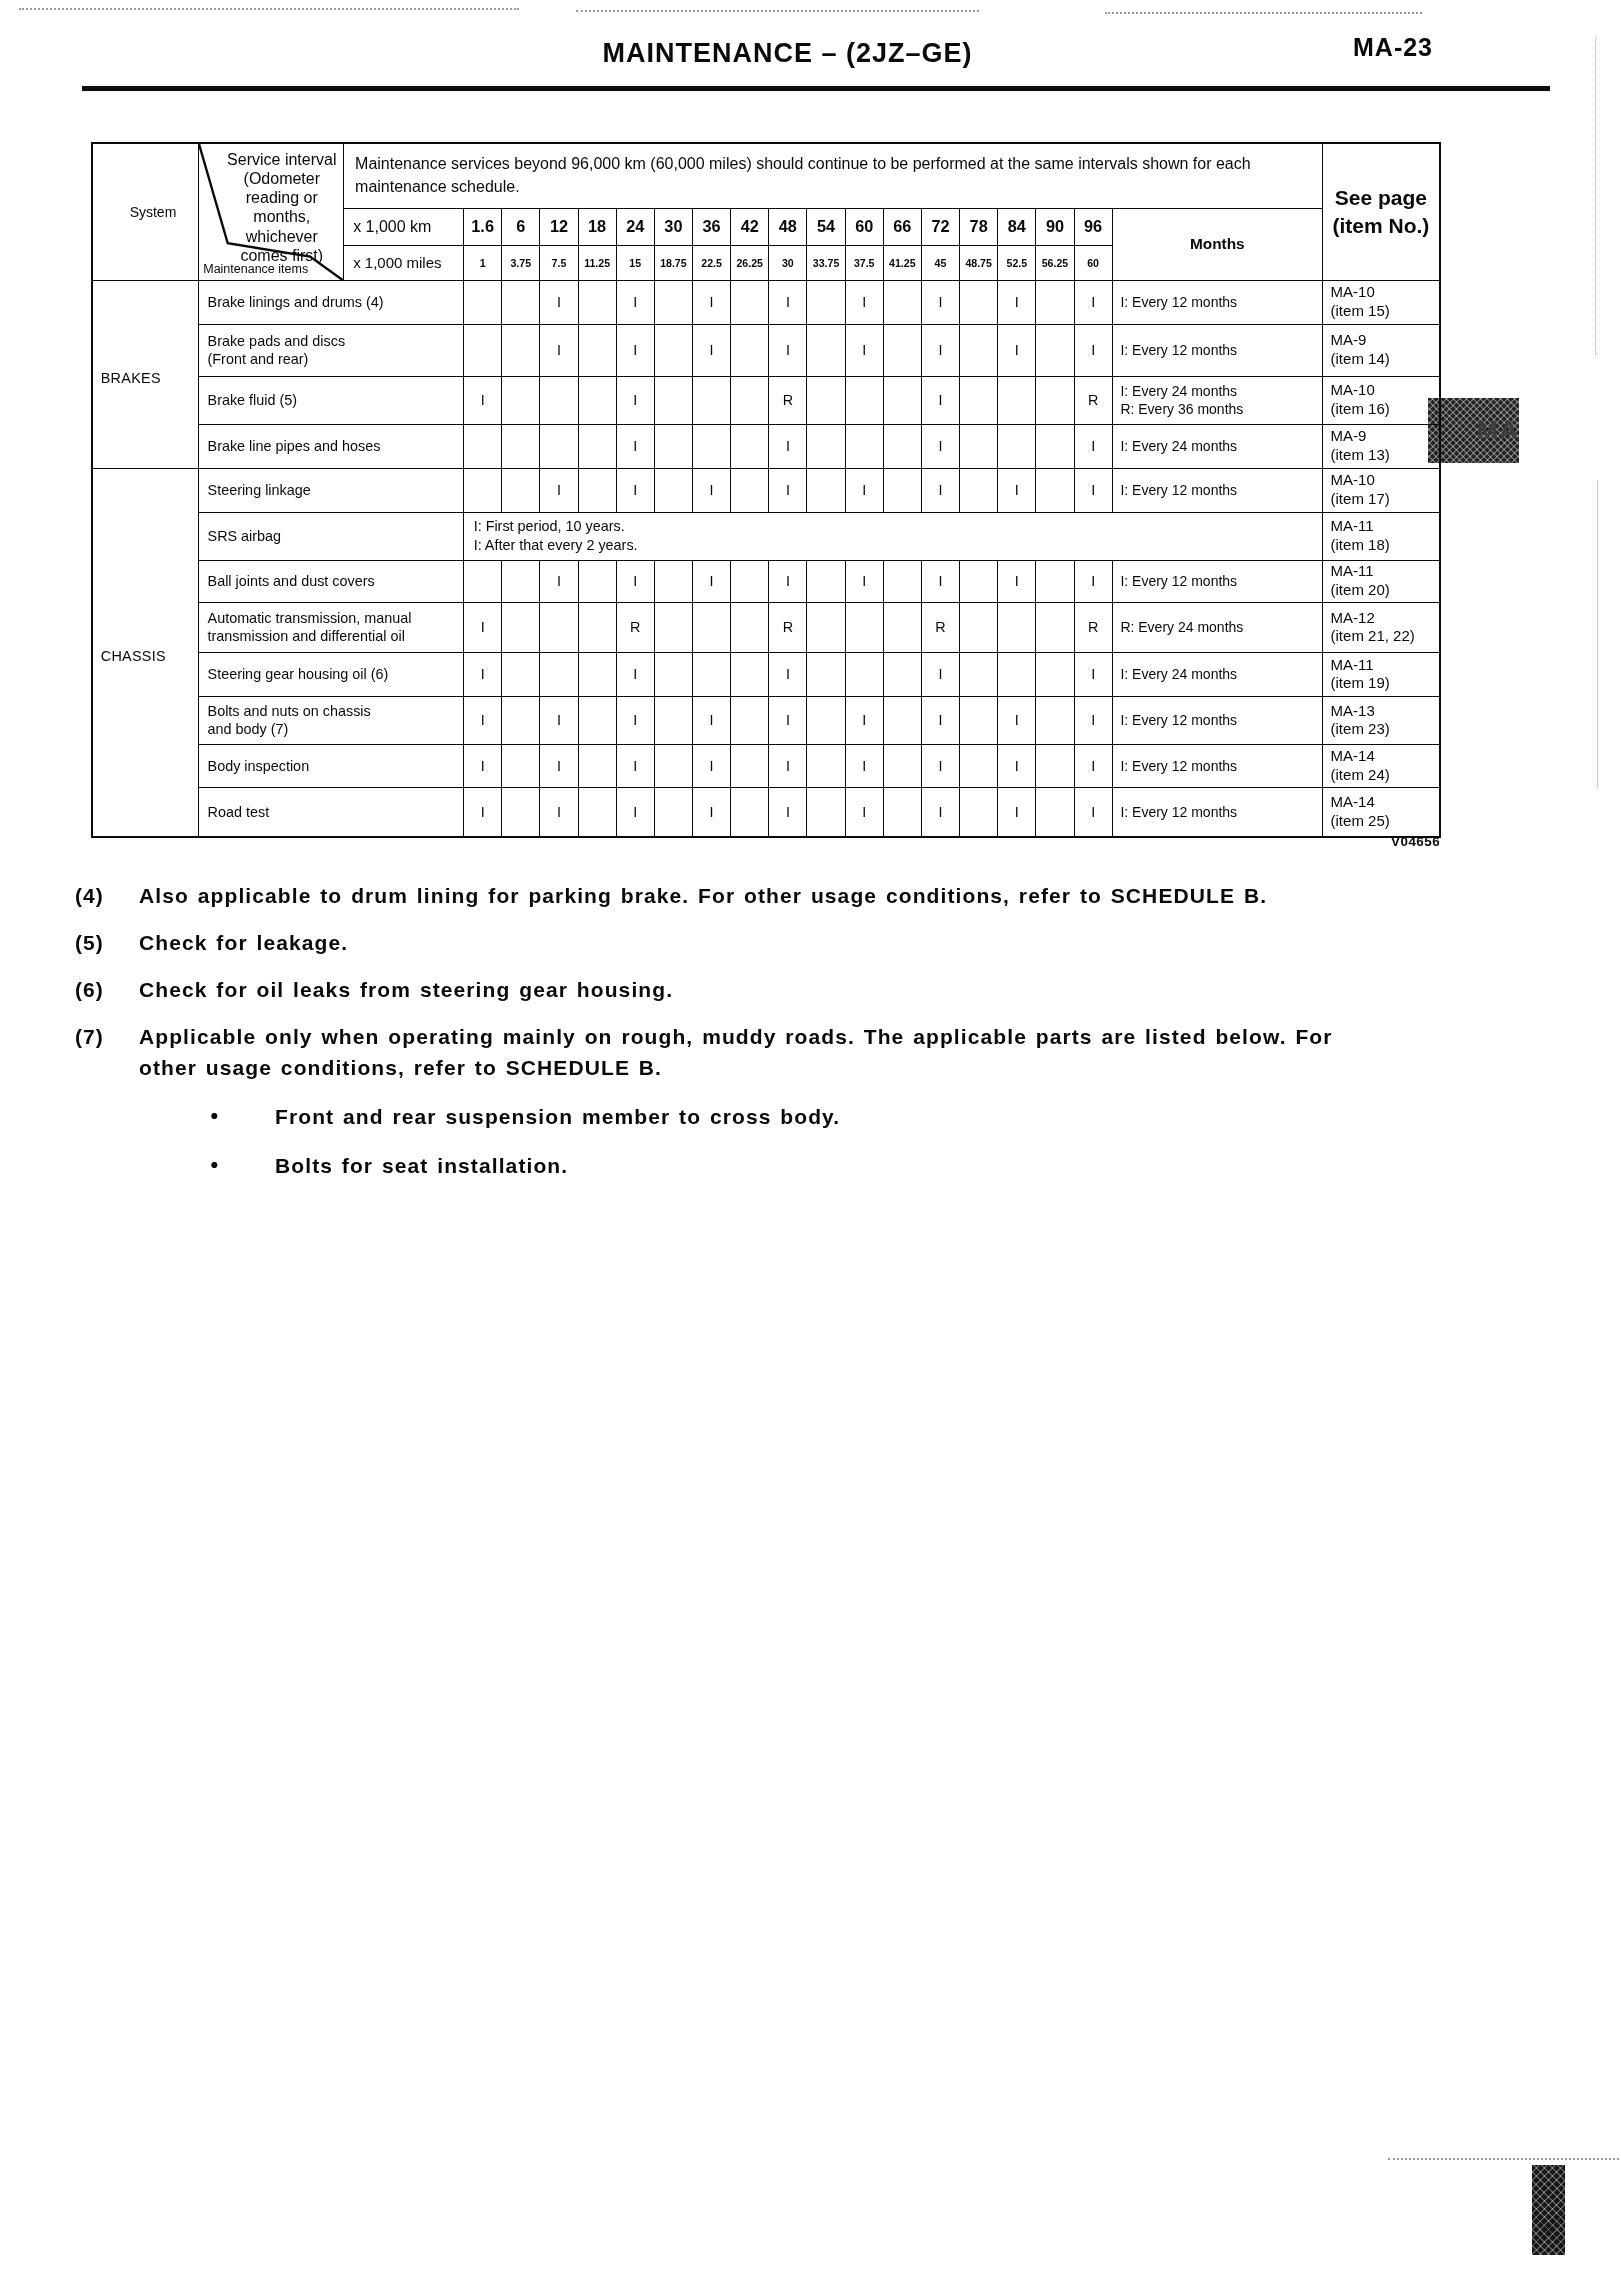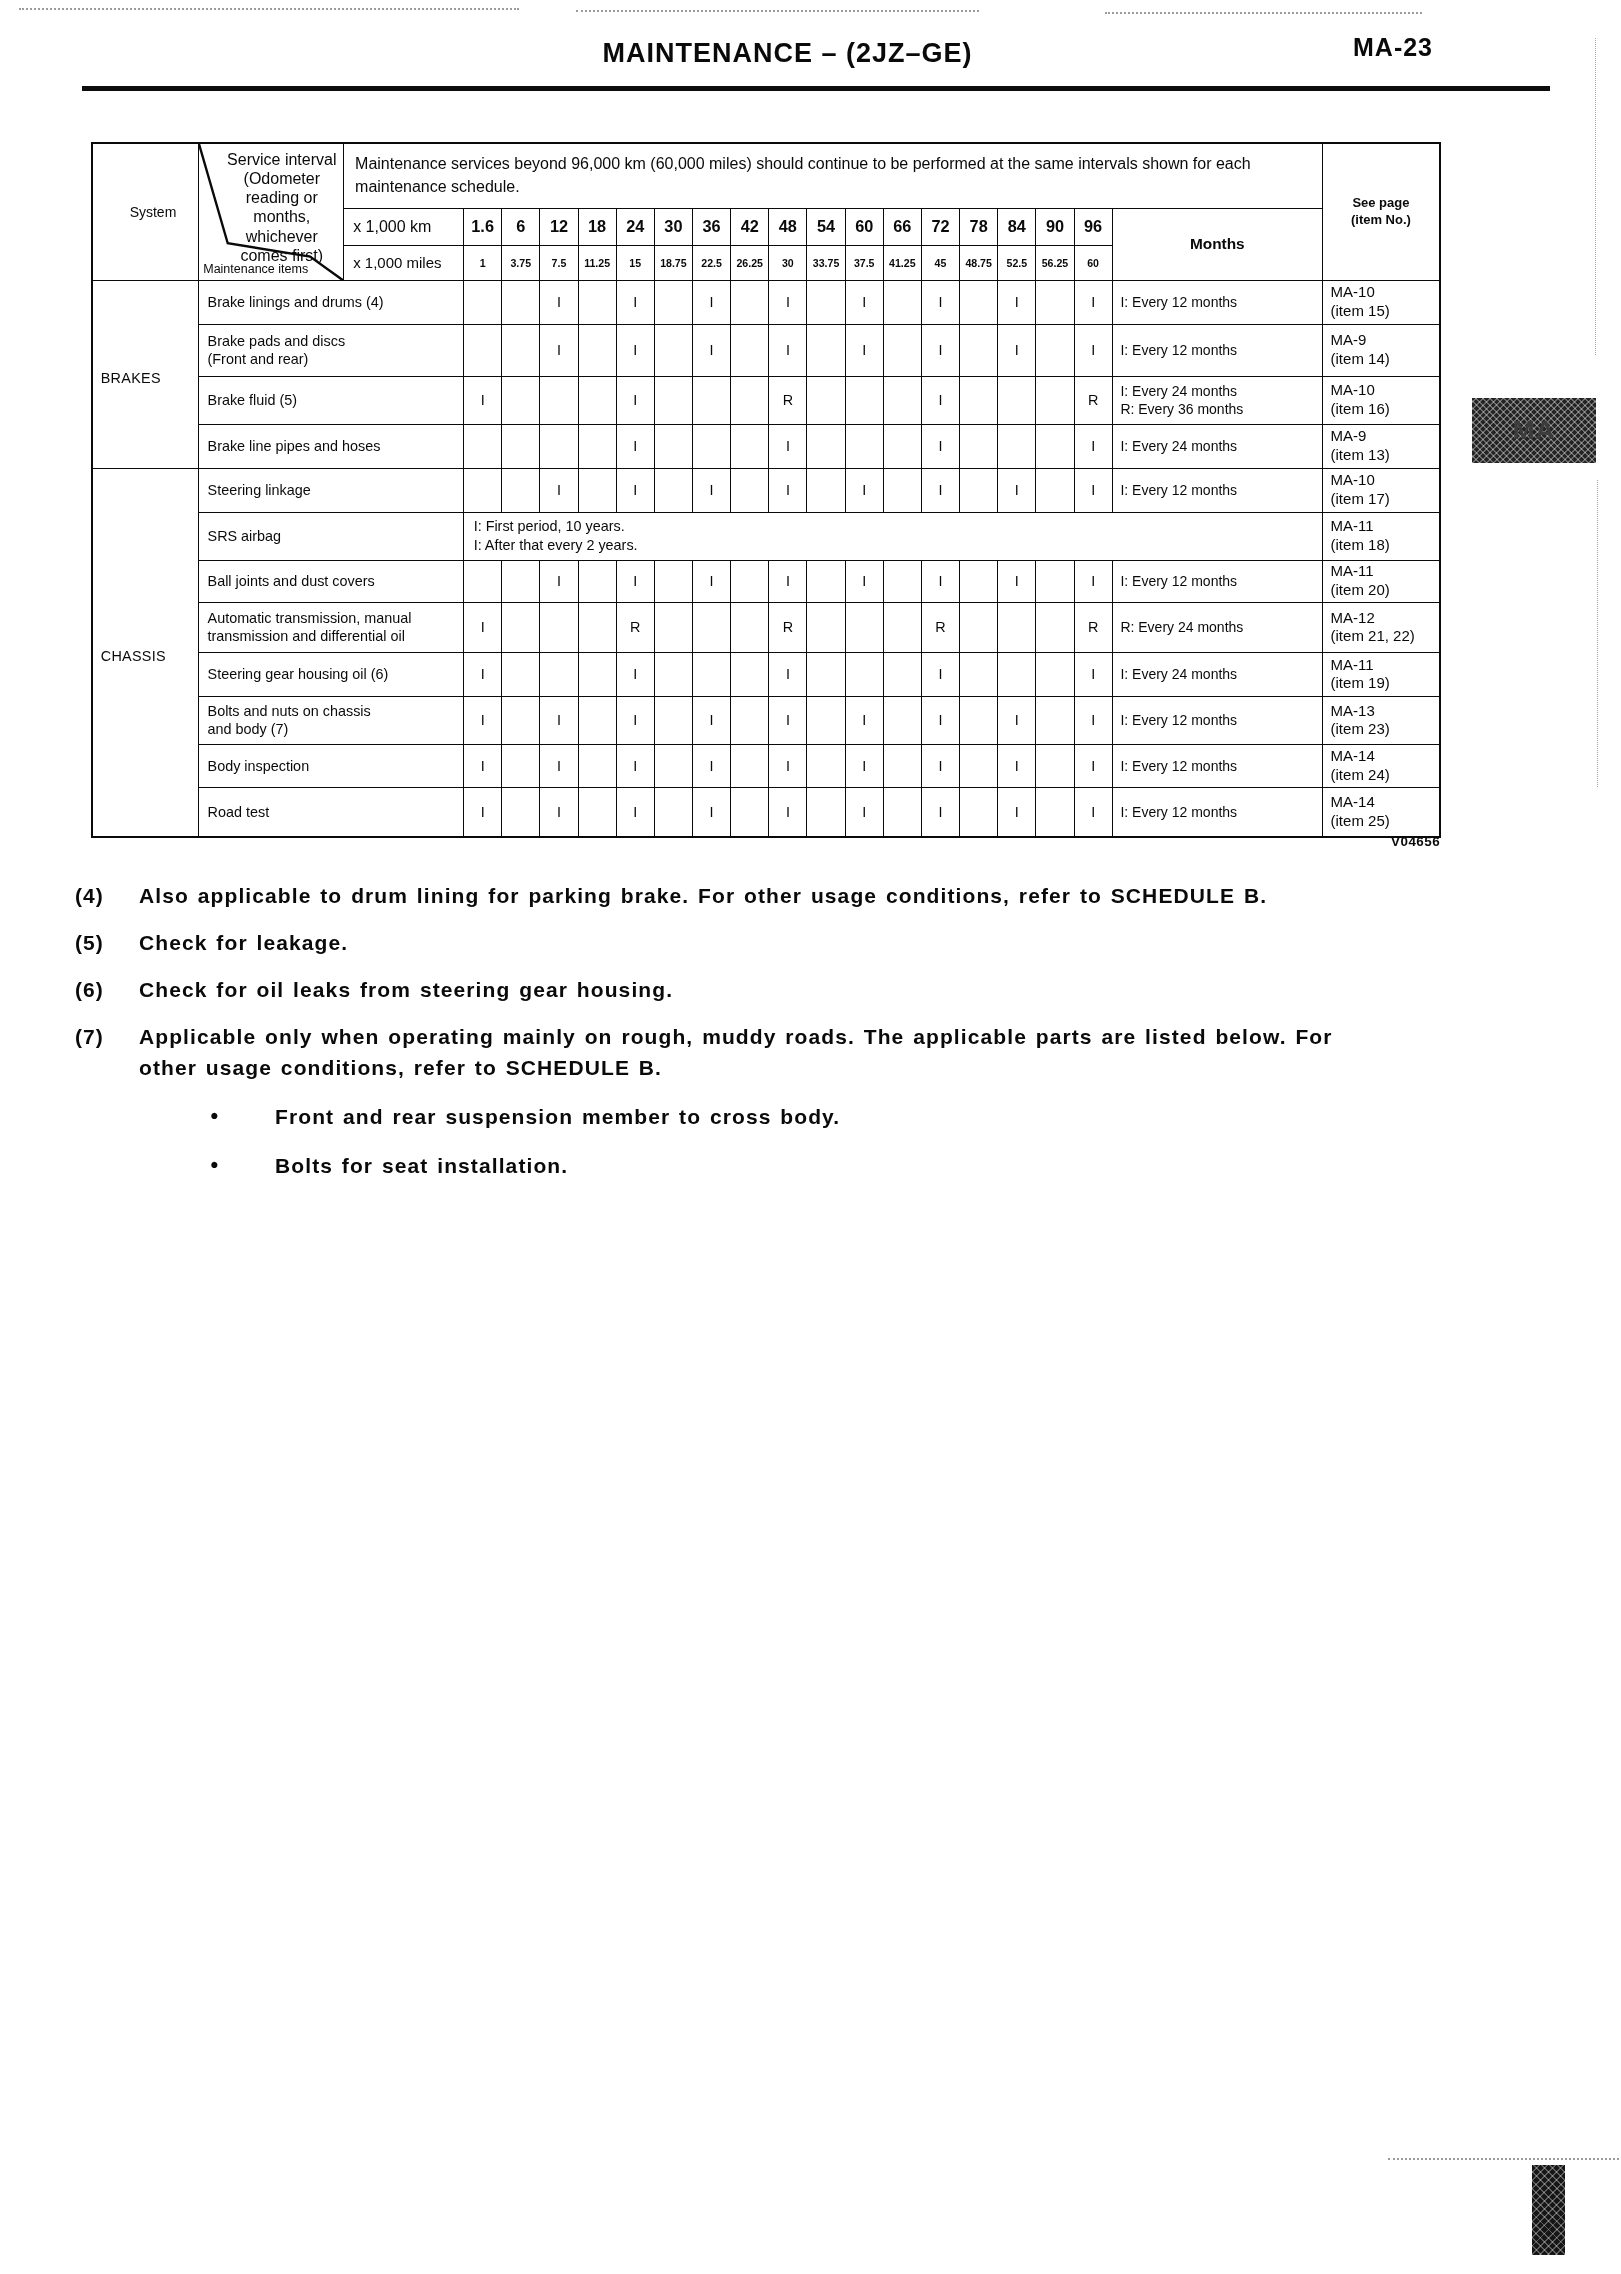--- a/index.html
+++ b/index.html
@@ -20,26 +20,26 @@
   .page-title{
     position:absolute;left:480px;top:38px;width:615px;text-align:center;
     font-size:27px;font-weight:700;letter-spacing:1px;
   }
   .page-number{
     position:absolute;left:1353px;top:33px;font-size:25px;font-weight:700;letter-spacing:1px;text-align:center;
   }
   .header-rule{position:absolute;left:82px;top:86px;width:1468px;height:4.8px;background:#0d0d0d;}
   
   .ma-tab{
-    position:absolute;left:1472px;top:398px;width:124px;height:65px;
+    position:absolute;left:1428px;top:398px;width:91px;height:65px;
     background-color:#242424;
     background-image:
       repeating-linear-gradient(45deg, rgba(255,255,255,.32) 0 1.4px, transparent 1.4px 4.8px),
       repeating-linear-gradient(-45deg, rgba(255,255,255,.32) 0 1.4px, transparent 1.4px 4.8px);
-    display:flex;align-items:center;justify-content:center;
+    display:flex;align-items:center;justify-content:flex-end;
   }
   .ma-tab span{font-size:26px;font-weight:700;color:#3c3c3c;letter-spacing:1px;}
   
   table.sched{
     position:absolute;left:91px;top:142px;width:1350px;
     border-collapse:collapse;table-layout:fixed;border:2.9px solid #0a0a0a;
   }
   table.sched th,table.sched td{
     border:1.9px solid #0a0a0a;overflow:hidden;vertical-align:middle;
   }
@@ -48,21 +48,21 @@
   .corner-svg{position:absolute;left:0;top:0;width:100%;height:100%;}
   .si-label{position:absolute;top:5.8px;left:25px;right:2.9px;font-size:16px;font-weight:400;line-height:1.2;text-align:center;}
   .mi-label{position:absolute;bottom:3.8px;left:2.9px;right:33px;font-size:12.5px;font-weight:400;text-align:center;}
   th.banner{font-size:16px;font-weight:400;text-align:left;padding:5.8px 11.5px;line-height:1.4;}
   th.unit-lbl{font-size:16px;font-weight:400;text-align:left;padding:0 0 0 9.6px;}
   th.unit-lbl.miles{font-size:15px;}
   th.num{padding:0;text-align:center;margin-left:32px;}
   th.km-num{font-size:16.3px;font-weight:700;}
   th.miles-num{font-size:10.6px;font-weight:700;}
   th.months-h{font-size:15.4px;font-weight:700;}
-  th.seepage-h{font-size:13px;font-weight:700;white-space:pre-line;line-height:1.3;}
+  th.seepage-h{font-size:21px;font-weight:700;white-space:pre-line;line-height:1.3;}
   td.system-cell{vertical-align:top;text-align:left;padding:7.7px 1.9px 0 7.7px;font-size:14.4px;letter-spacing:0.3px;}
   td.item-cell{font-size:14.4px;text-align:left;padding:1.9px 3.8px 1.9px 8.6px;white-space:pre-line;line-height:1.25;}
   td.mark-cell{text-align:center;font-size:14.4px;padding:0;}
   td.months-cell{font-size:14px;text-align:left;padding:1.9px 1.9px 1.9px 7.7px;white-space:pre-line;line-height:1.3;}
   td.seepage-cell{font-size:15px;text-align:left;padding:1.9px 1.9px 1.9px 7.7px;white-space:pre-line;line-height:1.25;}
   td.srs-cell{font-size:14.4px;text-align:left;padding:1.9px 3.8px 1.9px 9.6px;white-space:pre-line;line-height:1.3;}
   .figure-code{position:absolute;left:1391px;top:834px;font-size:13.4px;font-weight:700;letter-spacing:0.5px;}
   
   .footnotes{position:absolute;left:75px;top:880px;width:1318px;}
   .note{position:relative;padding-left:64px;margin-bottom:15.4px;

